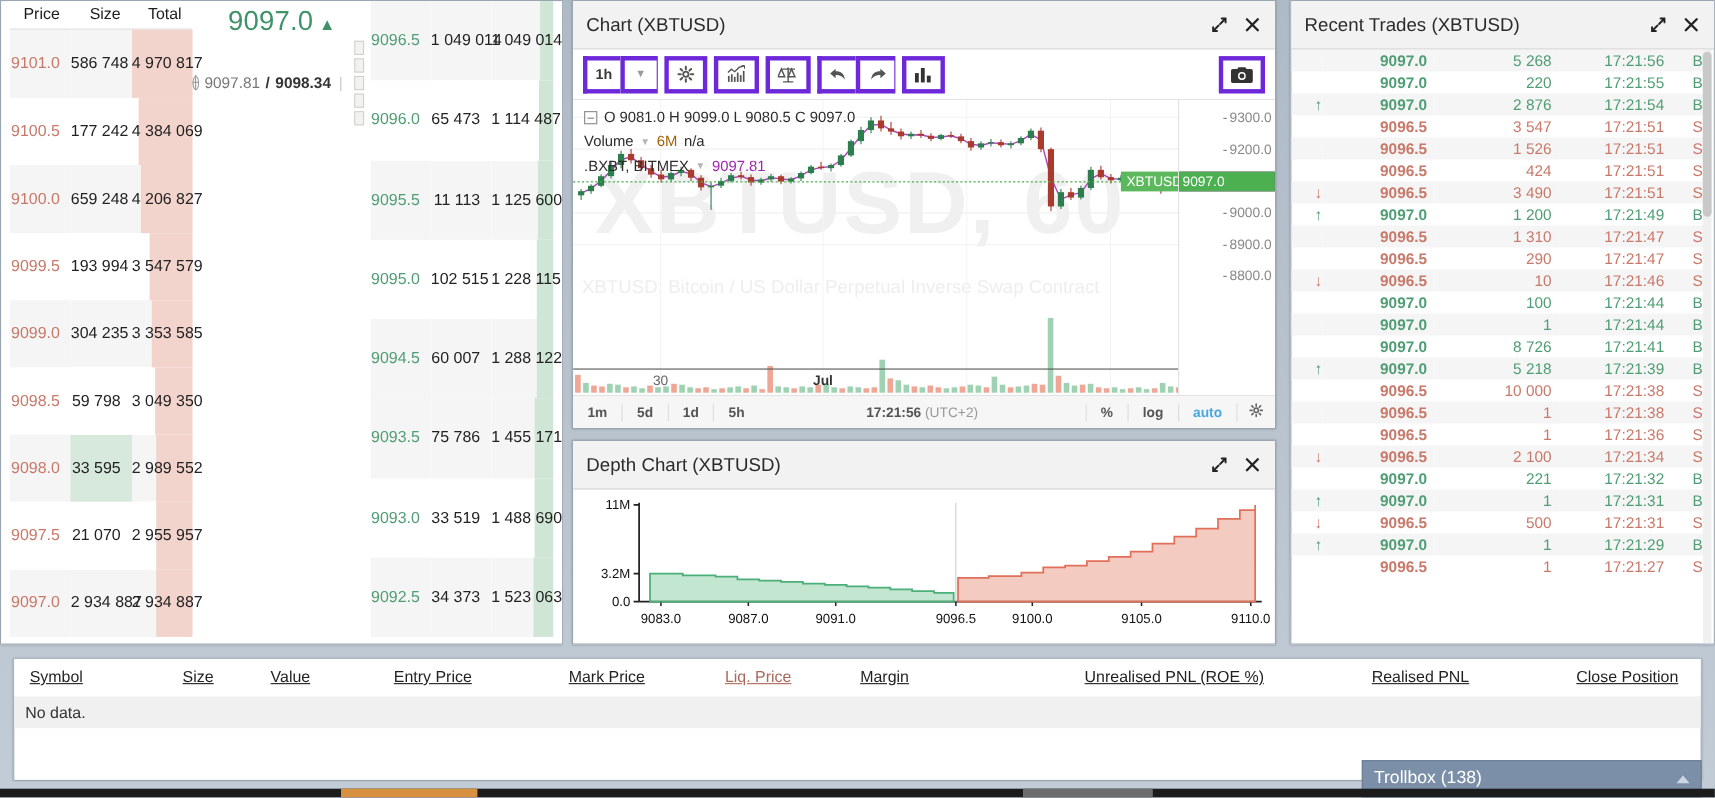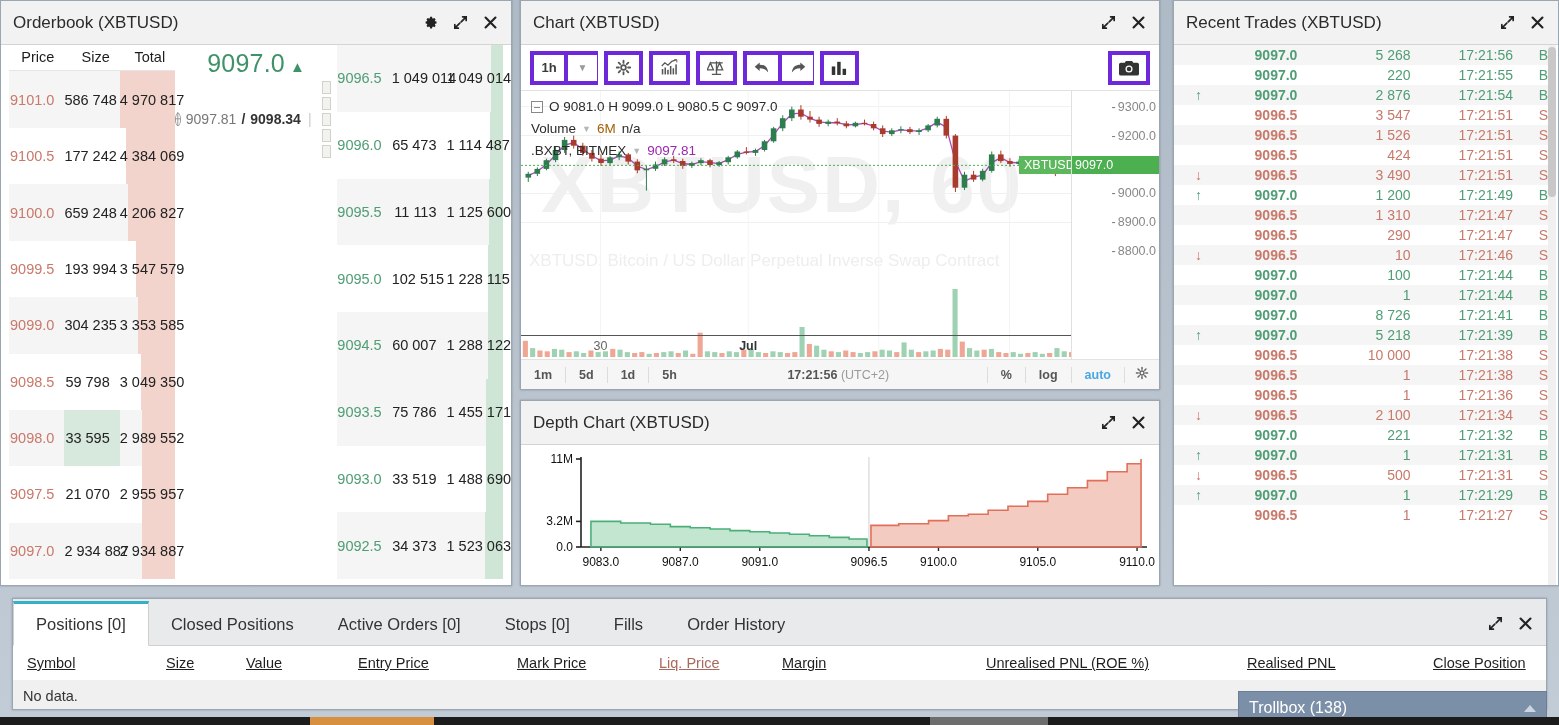--- a/index.html
+++ b/index.html
@@ -148,35 +148,20 @@
   
   #taskbar { position: absolute; left: 0; bottom: 0; width: 1559px; height: 8px; background: #1c1c1c; }
   #taskbar .seg { position: absolute; top: 0; height: 8px; }
 </style>
 </head>
 <body>
 
 <div id="app">
 
   <div class="panel" id="orderbook">
-    <div class="panel-hd">
-      <div class="panel-title">Orderbook (XBTUSD)</div>
-      <div class="hd-icons">
-        <svg class="hd-icon" viewBox="0 0 24 24">
-          <path fill="#222" d="M12 8a4 4 0 100 8 4 4 0 000-8zm0 6.2a2.2 2.2 0 110-4.4 2.2 2.2 0 010 4.4z"></path>
-          <path fill="#222" d="M20.5 13.3l-1.9-.3a6.6 6.6 0 00-.5-1.3l1.2-1.5-1.8-2.1-1.7 1a6.6 6.6 0 00-1.3-.6l-.3-2h-2.8l-.3 2c-.5.1-.9.3-1.3.6l-1.7-1-1.8 2.1 1.2 1.5c-.2.4-.4.9-.5 1.3l-1.9.3v2.8l1.9.3c.1.5.3.9.5 1.3l-1.2 1.5 1.8 2.1 1.7-1c.4.3.8.5 1.3.6l.3 2h2.8l.3-2c.5-.1.9-.3 1.3-.6l1.7 1 1.8-2.1-1.2-1.5c.2-.4.4-.9.5-1.3l1.9-.3v-2.8z" transform="translate(0,-2.6) scale(1)"></path>
-        </svg>
-        <svg class="hd-icon" viewBox="0 0 24 24">
-          <path fill="none" stroke="#222" stroke-width="2.4" stroke-linecap="round" d="M15 4h5v5M20 4L13 11M9 20H4v-5M4 20l7-7"></path>
-        </svg>
-        <svg class="hd-icon" viewBox="0 0 24 24">
-          <path fill="none" stroke="#222" stroke-width="3" stroke-linecap="round" d="M5 5l14 14M19 5L5 19"></path>
-        </svg>
-      </div>
-    </div>
     <div class="panel-body">
       <div class="ob-wrap">
         <table class="ob">
           <thead>
               <tr>
             <th>Price</th>
             <th>Size</th>
             <th>Total</th>
           </tr>
             </thead>
@@ -877,36 +862,20 @@
               <td class="rt-size sell">1</td>
               <td class="rt-time sell">17:21:27</td>
               <td class="rt-side sell">S</td>
             </tr>
           </tbody>
       </table>
     </div>
   </div>
 
   <div class="panel" id="bottom">
-    <div class="bp-tabs" id="bp-tabs">
-      <div class="bp-tab active">Positions [0]</div>
-        <div class="bp-tab">Closed Positions</div>
-        <div class="bp-tab">Active Orders [0]</div>
-        <div class="bp-tab">Stops [0]</div>
-        <div class="bp-tab">Fills</div>
-        <div class="bp-tab">Order History</div>
-        <div class="bp-hd-icons">
-        <svg class="hd-icon" viewBox="0 0 24 24">
-          <path fill="none" stroke="#222" stroke-width="2.4" stroke-linecap="round" d="M15 4h5v5M20 4L13 11M9 20H4v-5M4 20l7-7"></path>
-        </svg>
-        <svg class="hd-icon" viewBox="0 0 24 24">
-          <path fill="none" stroke="#222" stroke-width="3" stroke-linecap="round" d="M5 5l14 14M19 5L5 19"></path>
-        </svg>
-      </div>
-    </div>
     <div class="bp-cols" id="bp-cols" style="position:relative;">
         <div class="bp-col" style="position: absolute; left: 14px;">Symbol</div>
         <div class="bp-col" style="position: absolute; left: 153px;">Size</div>
         <div class="bp-col" style="position: absolute; left: 233px;">Value</div>
         <div class="bp-col" style="position: absolute; left: 345px;">Entry Price</div>
         <div class="bp-col" style="position: absolute; left: 504px;">Mark Price</div>
         <div class="bp-col liq" style="position: absolute; left: 646px;">Liq. Price</div>
         <div class="bp-col" style="position: absolute; left: 769px;">Margin</div>
         <div class="bp-col" style="position: absolute; left: 973px;">Unrealised PNL (ROE %)</div>
         <div class="bp-col" style="position: absolute; left: 1234px;">Realised PNL</div>

